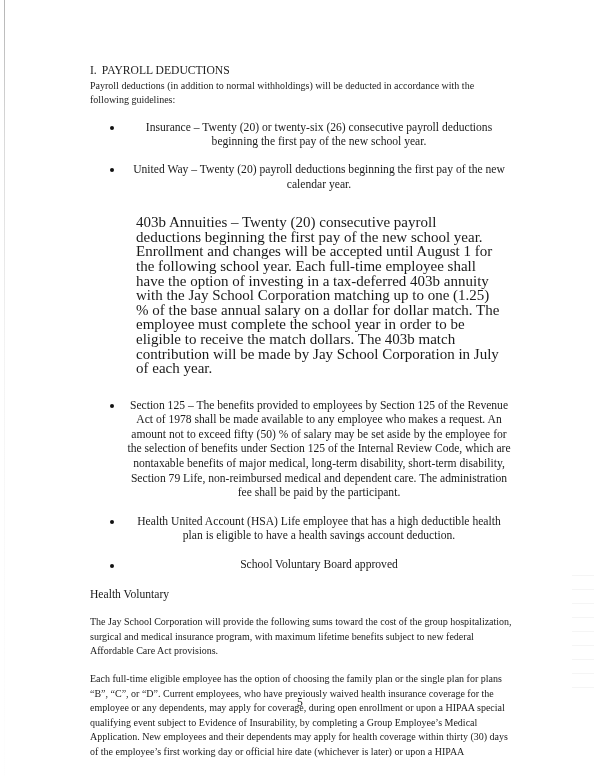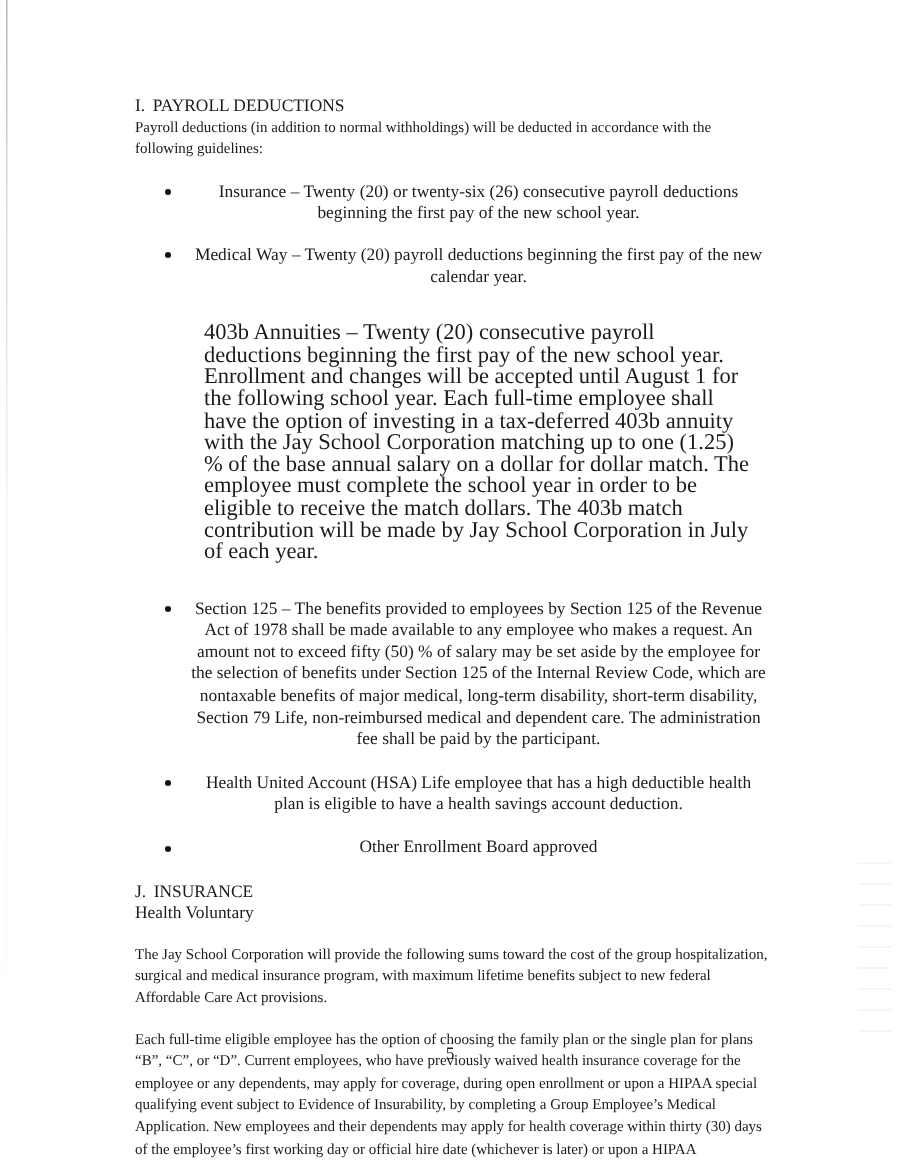--- a/index.html
+++ b/index.html
@@ -124,49 +124,46 @@
 
   <p class="body">Payroll deductions (in addition to normal withholdings) will be deducted in accordance with the following guidelines:</p>
 
   <div class="gap-md"></div>
 
   <ul class="bullets">
     <li>
       <span class="dot"></span><span>Insurance</span><span> – Twenty (20) or twenty-six (26) consecutive payroll deductions beginning the first pay of the new school year.</span>
     </li>
     <li style="margin-top:13px">
-      <span class="dot"></span><span class="u">Medical Way</span><span> – Twenty (20) payroll deductions beginning the first pay of the new calendar year.</span>
+      <span class="dot"></span><span class="u">United Way</span><span> – Twenty (20) payroll deductions beginning the first pay of the new calendar year.</span>
     </li>
   </ul>
 
   <div class="gap-md"></div>
 
   <p class="sub-para">
     <span class="u">403b Annuities</span><span> – Twenty (20) consecutive payroll deductions beginning the first pay of the new school year.  Enrollment and changes will be accepted until August 1 for the following school year. Each full-time employee shall have the option of investing in a tax-deferred 403b annuity with the Jay School Corporation matching up to one (1.25) % of the base annual salary on a dollar for dollar match. The employee must complete the school year in order to be eligible to receive the match dollars. The 403b match contribution will be made by Jay School Corporation in July of each year.</span>
   </p>
 
   <div class="gap-md"></div>
 
   <ul class="bullets">
     <li>
       <span class="dot"></span><span class="u">Section 125</span><span> – The benefits provided to employees by Section 125 of the Revenue Act of 1978 shall be made available to any employee who makes a request.  An amount not to exceed fifty (50) % of salary may be set aside by the employee for the selection of benefits under Section 125 of the Internal Review Code, which are nontaxable benefits of major medical, long-term disability, short-term disability, Section 79 Life, non-reimbursed medical and dependent care.  The administration fee shall be paid by the participant.</span>
     </li>
     <li style="margin-top:14px">
       <span class="dot"></span><span class="u">Health United Account (HSA)</span><span> Life employee that has a high deductible health plan is eligible to have a health savings account deduction.</span>
     </li>
     <li style="margin-top:14px">
-      <span class="dot"></span><span class="u">Other Enrollment Board approved</span><span></span>
+      <span class="dot"></span><span class="u">School Voluntary Board approved</span><span></span>
     </li>
   </ul>
 
   <div class="gap-lg"></div>
 
-  <div class="heading">
-    <span class="marker">J.</span><span class="u">INSURANCE</span>
-  </div>
   <div class="heading">
     <span class="u">Health Voluntary</span>
   </div>
 
   <div class="gap-md"></div>
 
   <p class="body">The Jay School Corporation will provide the following sums toward the cost of the group hospitalization, surgical and medical insurance program, with maximum lifetime benefits subject to new federal Affordable Care Act provisions.</p>
 
   <div class="gap-md"></div>
 

